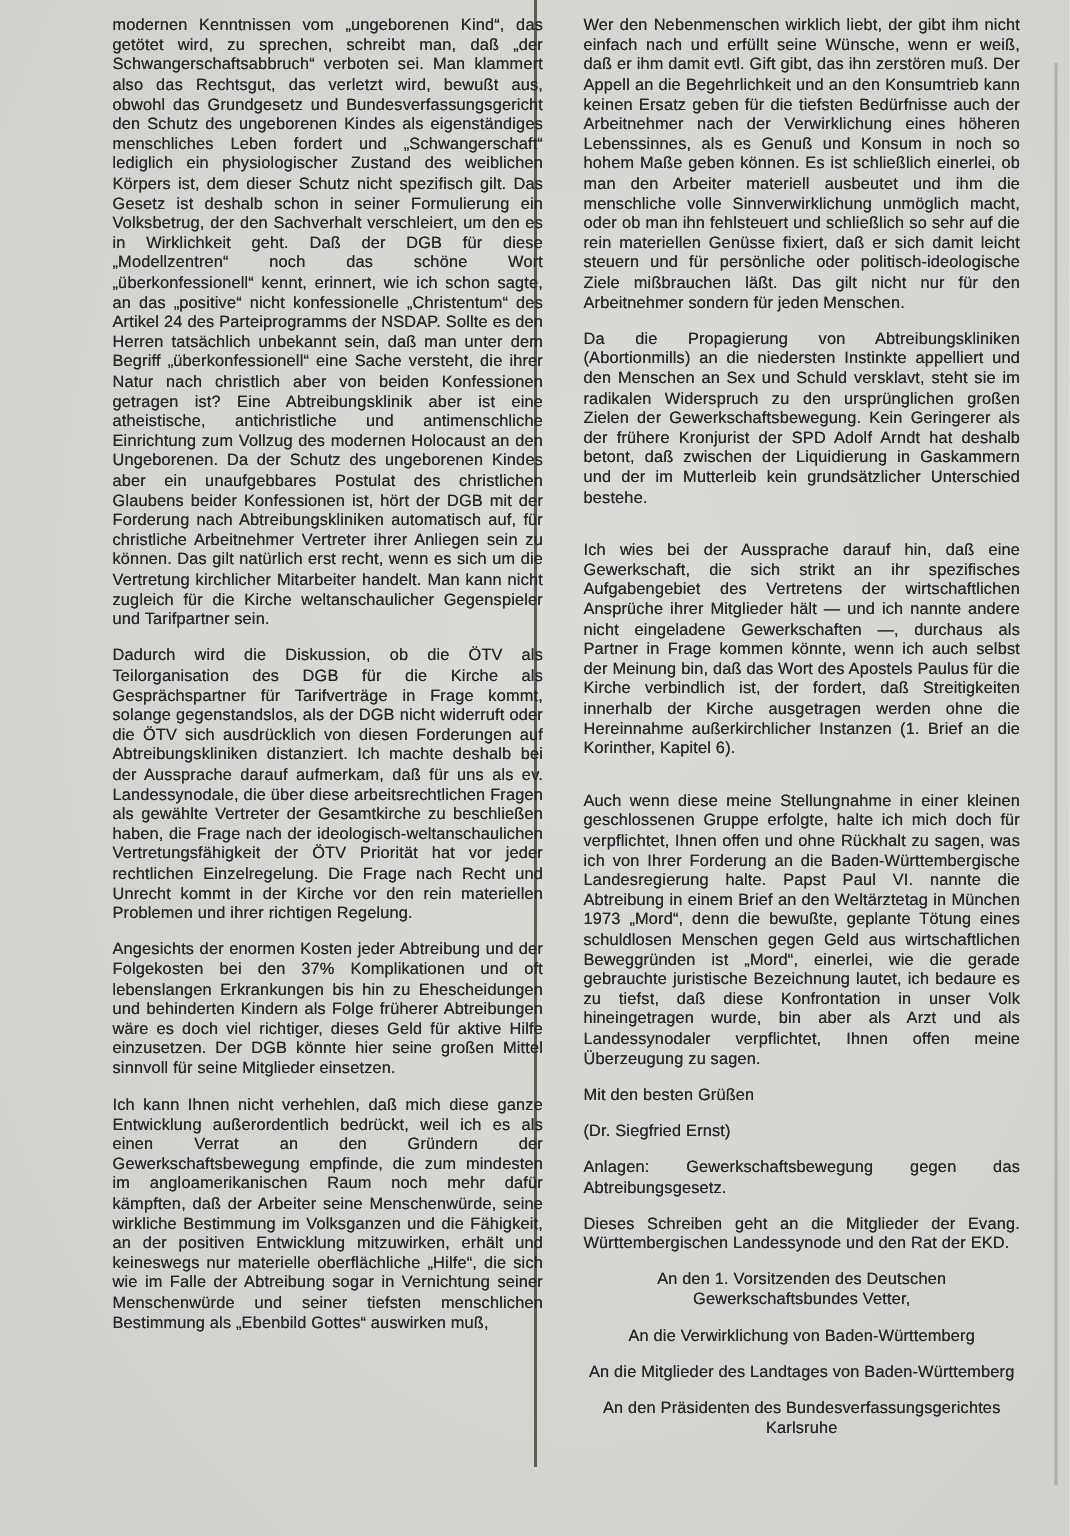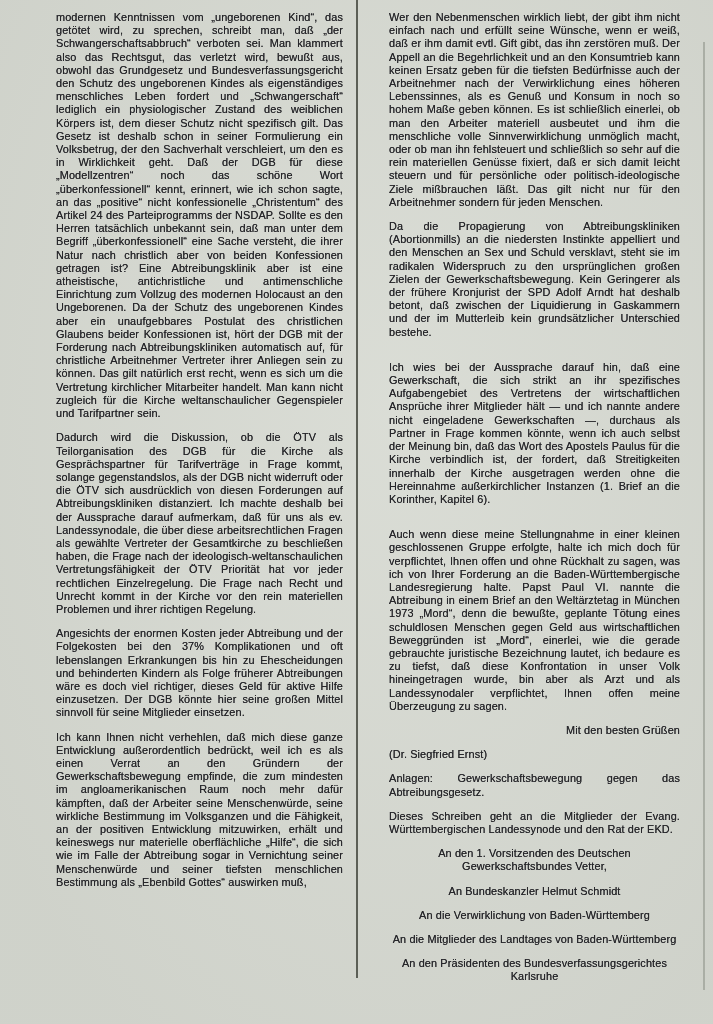--- a/index.html
+++ b/index.html
@@ -22,26 +22,26 @@
   .col {
     position: absolute;
     top: 11px;
     text-align: justify;
     font-size: 10.9px;
     line-height: 13.2px;
     letter-spacing: 0.12px;
     color: #26262a;
     text-shadow: 0 0 0.35px rgba(38,38,42,0.85);
   }
-  .col-left  { left: 56px;  width: 287px; }
+  .col-left  { left: 75px;  width: 287px; }
   .col-right { left: 389px; width: 291px; }
   .para { margin: 0; }
   .para + .para { margin-top: 11px; }
   .gap-lg { margin-top: 22px !important; }
-  .closing-line { margin-top: 0; text-align: right; }
+  .closing-line { margin-top: 0; text-align: left; }
   .signature {
     margin-top: 13px;
     text-align: left;
     padding-right: 3px;
   }
   .attachment { margin-top: 27px; }
   .distribution { margin-top: 12px; }
   .recipient { margin-top: 9px; text-align: center; }
   .column-divider {
     position: absolute;
@@ -78,19 +78,18 @@
   <section class="col col-right">
     <p class="para">Wer den Nebenmenschen wirklich liebt, der gibt ihm nicht einfach nach und erfüllt seine Wünsche, wenn er weiß, daß er ihm damit evtl. Gift gibt, das ihn zerstören muß. Der Appell an die Begehrlichkeit und an den Konsumtrieb kann keinen Ersatz geben für die tiefsten Bedürfnisse auch der Arbeitnehmer nach der Verwirklichung eines höheren Lebenssinnes, als es Genuß und Konsum in noch so hohem Maße geben können. Es ist schließlich einerlei, ob man den Arbeiter materiell ausbeutet und ihm die menschliche volle Sinnverwirklichung unmöglich macht, oder ob man ihn fehlsteuert und schließlich so sehr auf die rein materiellen Genüsse fixiert, daß er sich damit leicht steuern und für persönliche oder politisch-ideologische Ziele mißbrauchen läßt. Das gilt nicht nur für den Arbeitnehmer sondern für jeden Menschen.</p>
     <p class="para">Da die Propagierung von Abtreibungskliniken (Abortionmills) an die niedersten Instinkte appelliert und den Menschen an Sex und Schuld versklavt, steht sie im radikalen Widerspruch zu den ursprünglichen großen Zielen der Gewerkschaftsbewegung. Kein Geringerer als der frühere Kronjurist der SPD Adolf Arndt hat deshalb betont, daß zwischen der Liquidierung in Gaskammern und der im Mutterleib kein grundsätzlicher Unterschied bestehe.</p>
     <p class="para gap-lg">Ich wies bei der Aussprache darauf hin, daß eine Gewerkschaft, die sich strikt an ihr spezifisches Aufgabengebiet des Vertretens der wirtschaftlichen Ansprüche ihrer Mitglieder hält — und ich nannte andere nicht eingeladene Gewerkschaften —, durchaus als Partner in Frage kommen könnte, wenn ich auch selbst der Meinung bin, daß das Wort des Apostels Paulus für die Kirche verbindlich ist, der fordert, daß Streitigkeiten innerhalb der Kirche ausgetragen werden ohne die Hereinnahme außerkirchlicher Instanzen (1. Brief an die Korinther, Kapitel 6).</p>
     <p class="para gap-lg">Auch wenn diese meine Stellungnahme in einer kleinen geschlossenen Gruppe erfolgte, halte ich mich doch für verpflichtet, Ihnen offen und ohne Rückhalt zu sagen, was ich von Ihrer Forderung an die Baden-Württembergische Landesregierung halte. Papst Paul VI. nannte die Abtreibung in einem Brief an den Weltärztetag in München 1973 „Mord“, denn die bewußte, geplante Tötung eines schuldlosen Menschen gegen Geld aus wirtschaftlichen Beweggründen ist „Mord“, einerlei, wie die gerade gebrauchte juristische Bezeichnung lautet, ich bedaure es zu tiefst, daß diese Konfrontation in unser Volk hineingetragen wurde, bin aber als Arzt und als Landessynodaler verpflichtet, Ihnen offen meine Überzeugung zu sagen.</p>
     <p class="para closing-line">Mit den besten Grüßen</p>
     <p class="para signature">(Dr. Siegfried Ernst)</p>
     <p class="para attachment">Anlagen: Gewerkschaftsbewegung gegen das Abtreibungsgesetz.</p>
     <p class="para distribution">Dieses Schreiben geht an die Mitglieder der Evang. Württembergischen Landessynode und den Rat der EKD.</p>
     <p class="para recipient">An den 1. Vorsitzenden des Deutschen Gewerkschaftsbundes Vetter,</p>
-    <p class="para recipient">An Bundeskanzler Helmut Schmidt</p>
     <p class="para recipient">An die Verwirklichung von Baden-Württemberg</p>
     <p class="para recipient">An die Mitglieder des Landtages von Baden-Württemberg</p>
     <p class="para recipient">An den Präsidenten des Bundesverfassungsgerichtes Karlsruhe</p>
   </section>
 
 </main>
 
 </body></html>

